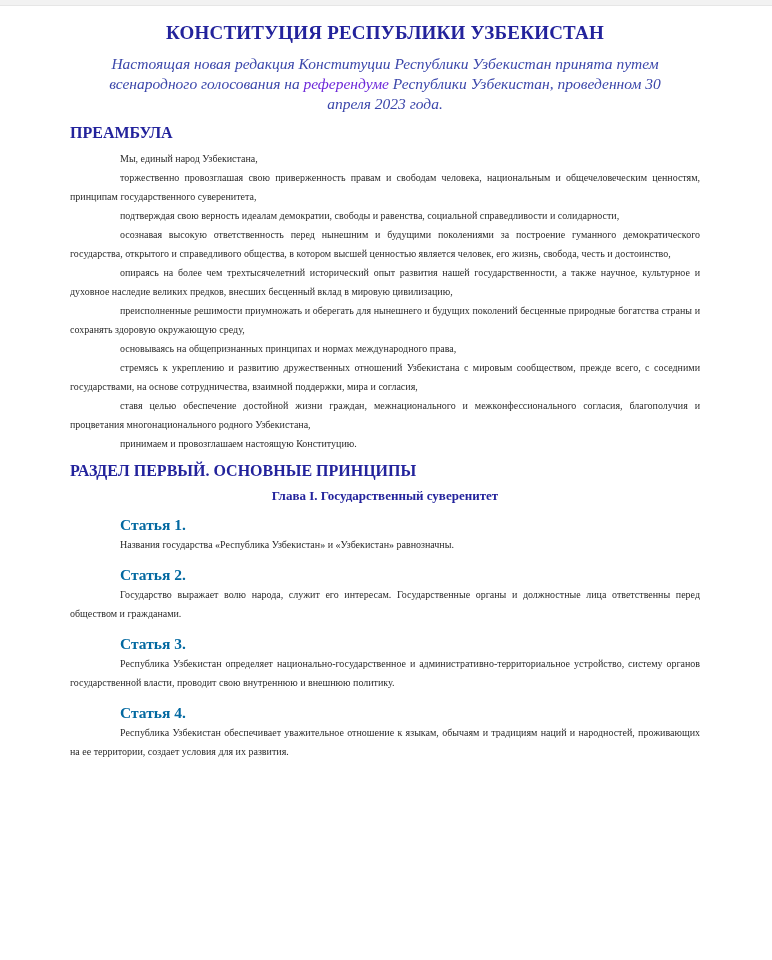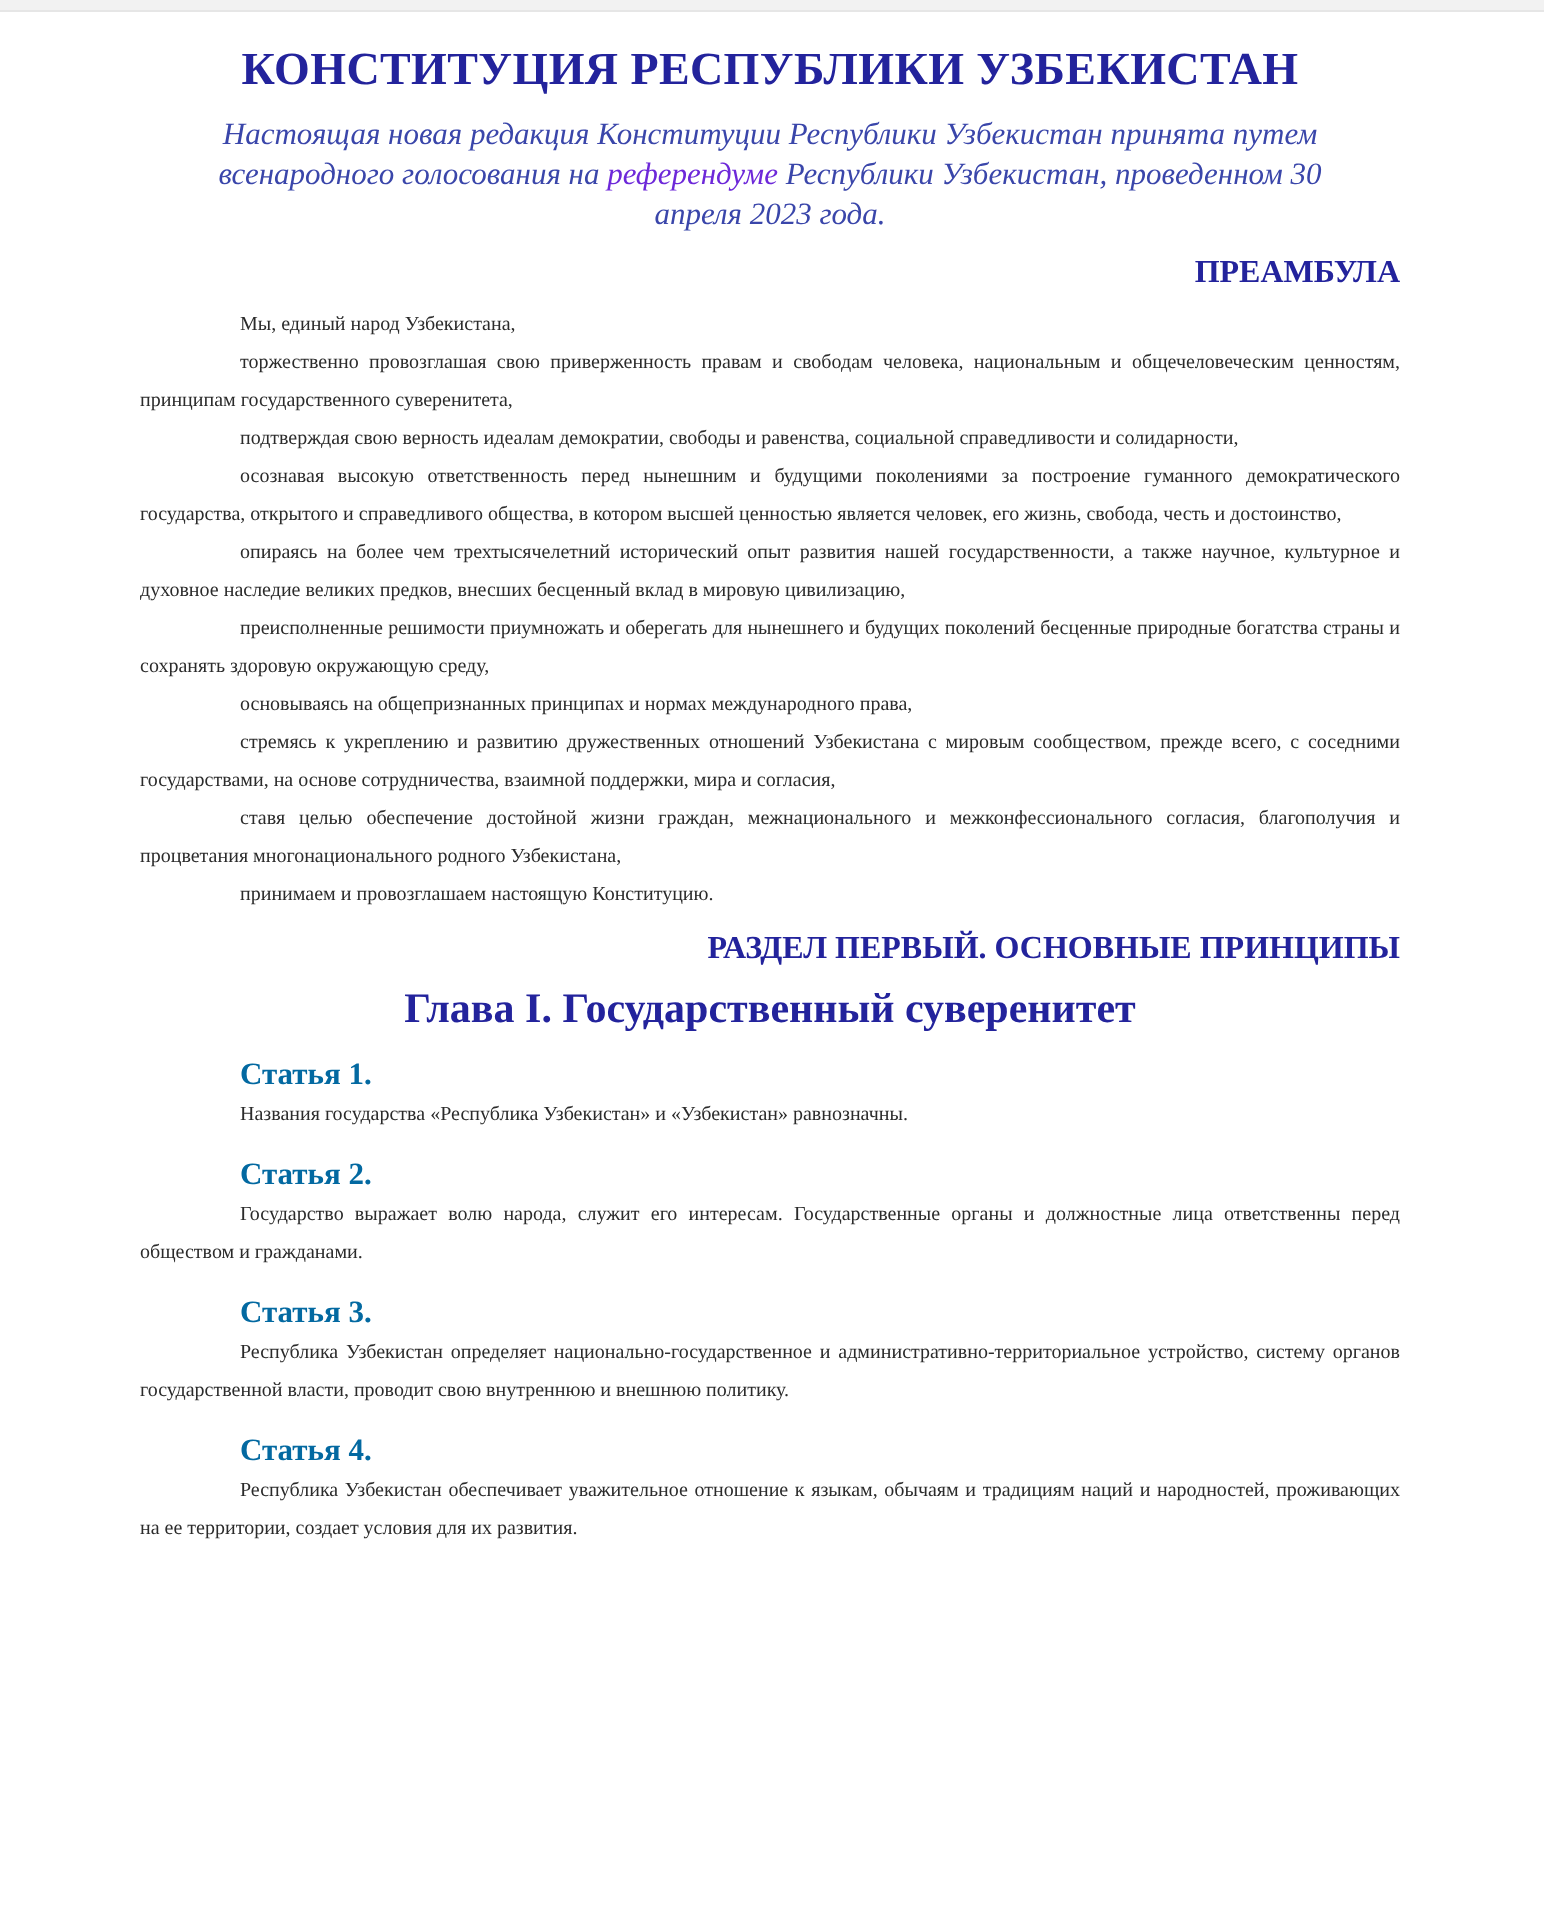--- a/index.html
+++ b/index.html
@@ -16,21 +16,21 @@
   }
   .top-strip {
     position: absolute;
     top: 0; left: 0;
     width: 772px; height: 5px;
     background: #f2f2f2;
     border-bottom: 1px solid #e6e6e6;
   }
   h1.doc-title {
     margin: 22px 0 0 0;
-    font-size: 23px;
+    font-size: 19px;
     font-weight: bold;
     text-align: center;
     color: #23239c;
     letter-spacing: 0.2px;
   }
   .doc-subtitle {
     margin: 10px 18px 0 18px;
     font-size: 15.5px;
     font-style: italic;
     text-align: center;
@@ -39,27 +39,27 @@
   }
   .doc-subtitle a.ref-link {
     color: #6d28d9;
     text-decoration: none;
     cursor: pointer;
   }
   h2.center-heading {
     margin: 10px 0 0 0;
     font-size: 16px;
     font-weight: bold;
-    text-align: right;
+    text-align: left;
     color: #23239c;
   }
   h2.section-heading { margin-top: 9px; }
   h3.chapter-heading {
     margin: 8px 0 0 0;
-    font-size: 21px;
+    font-size: 13px;
     font-weight: bold;
     text-align: center;
     color: #23239c;
   }
   p.body-par {
     margin: 0;
     font-size: 10px;
     line-height: 19px;
     text-align: justify;
     text-indent: 50px;

